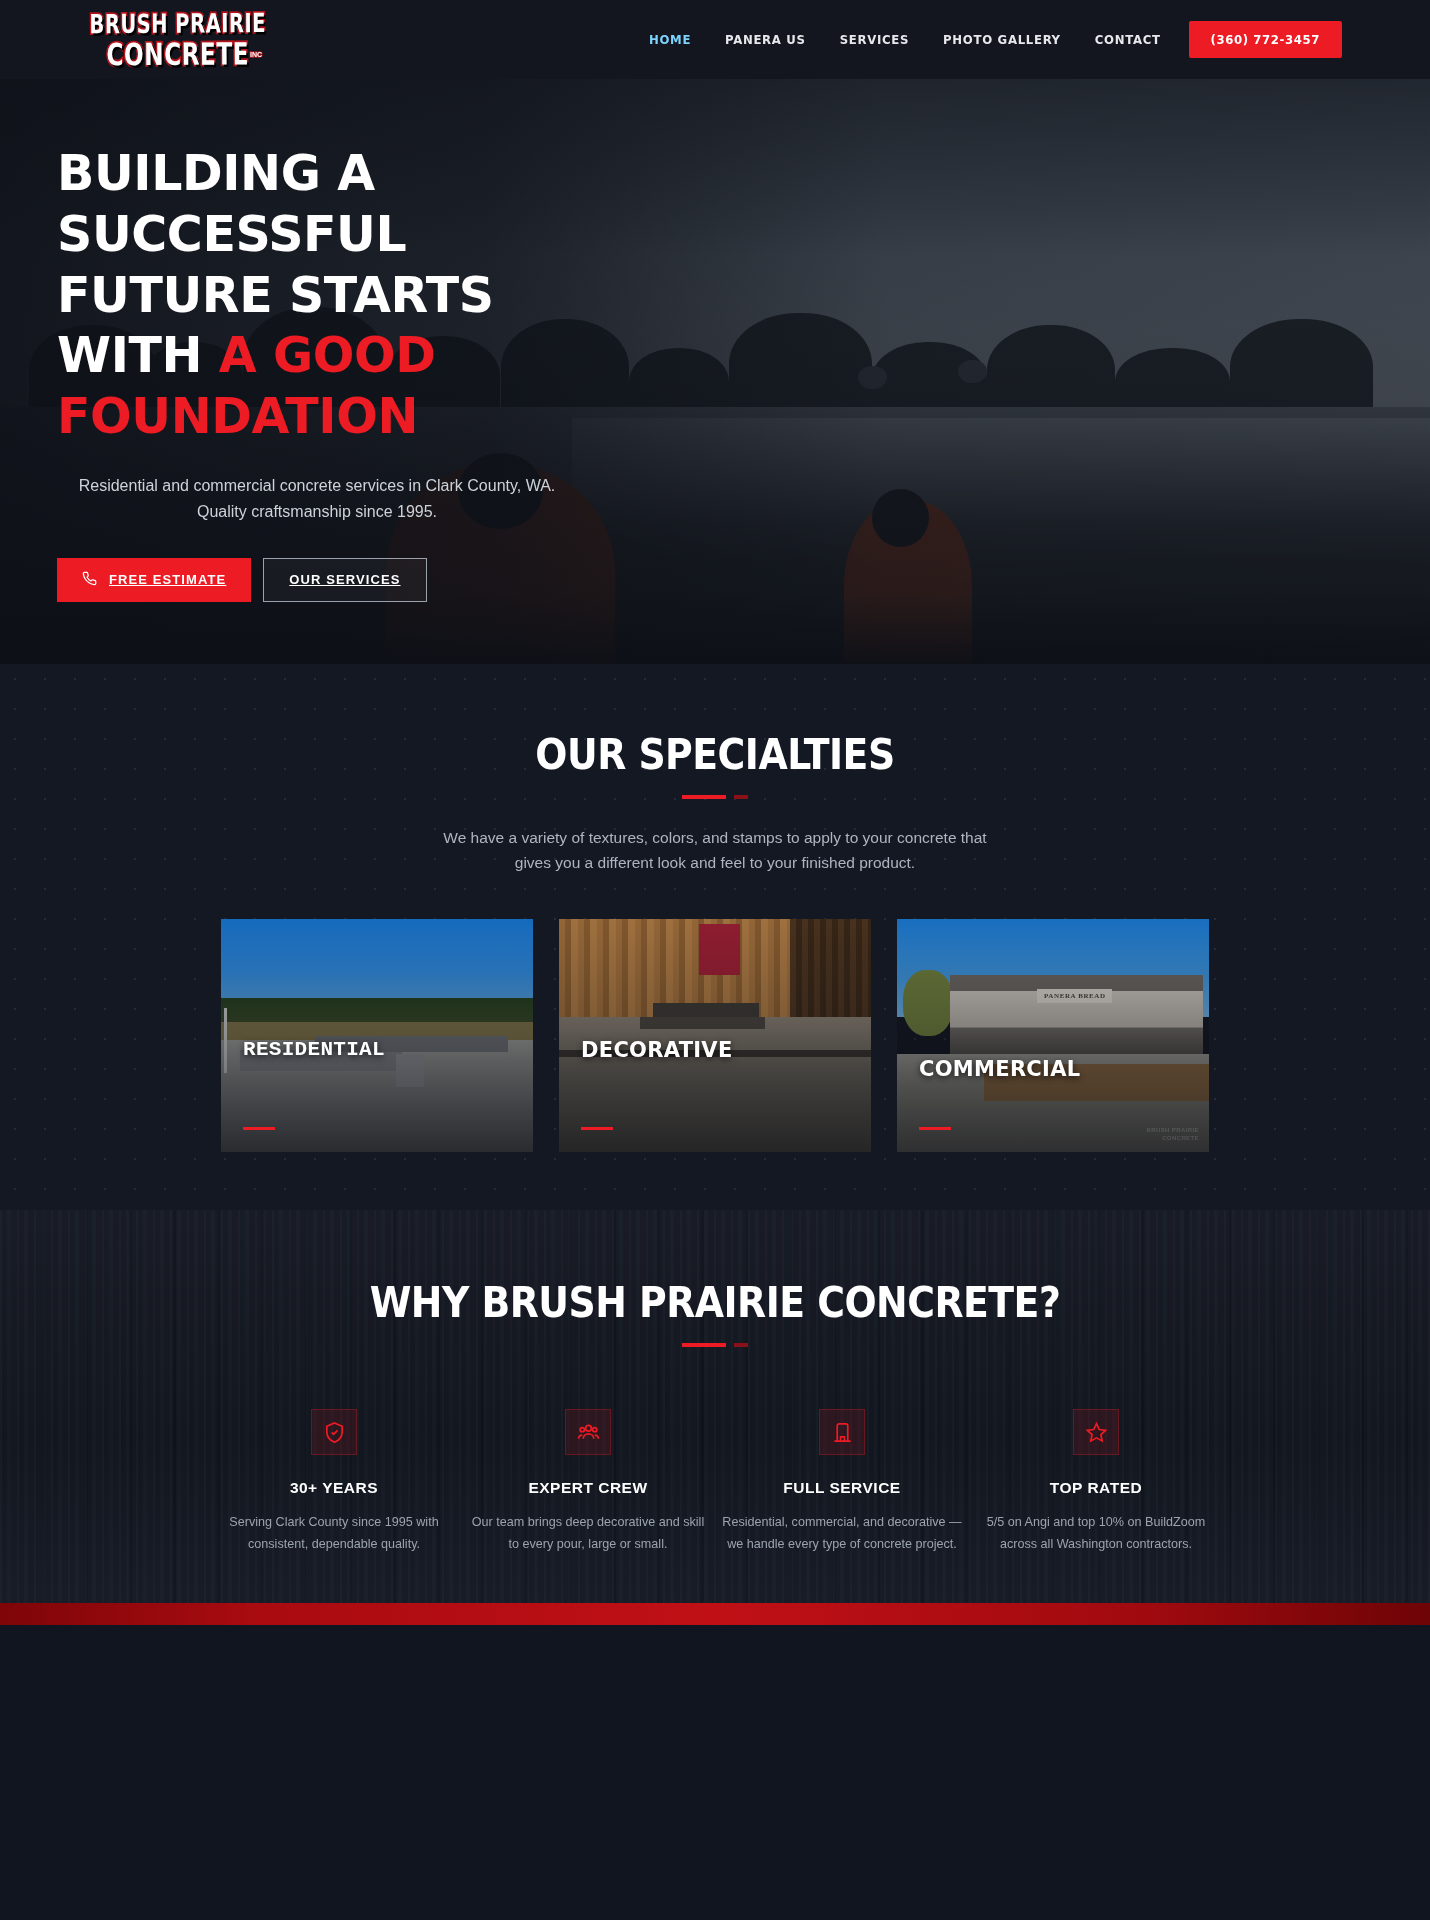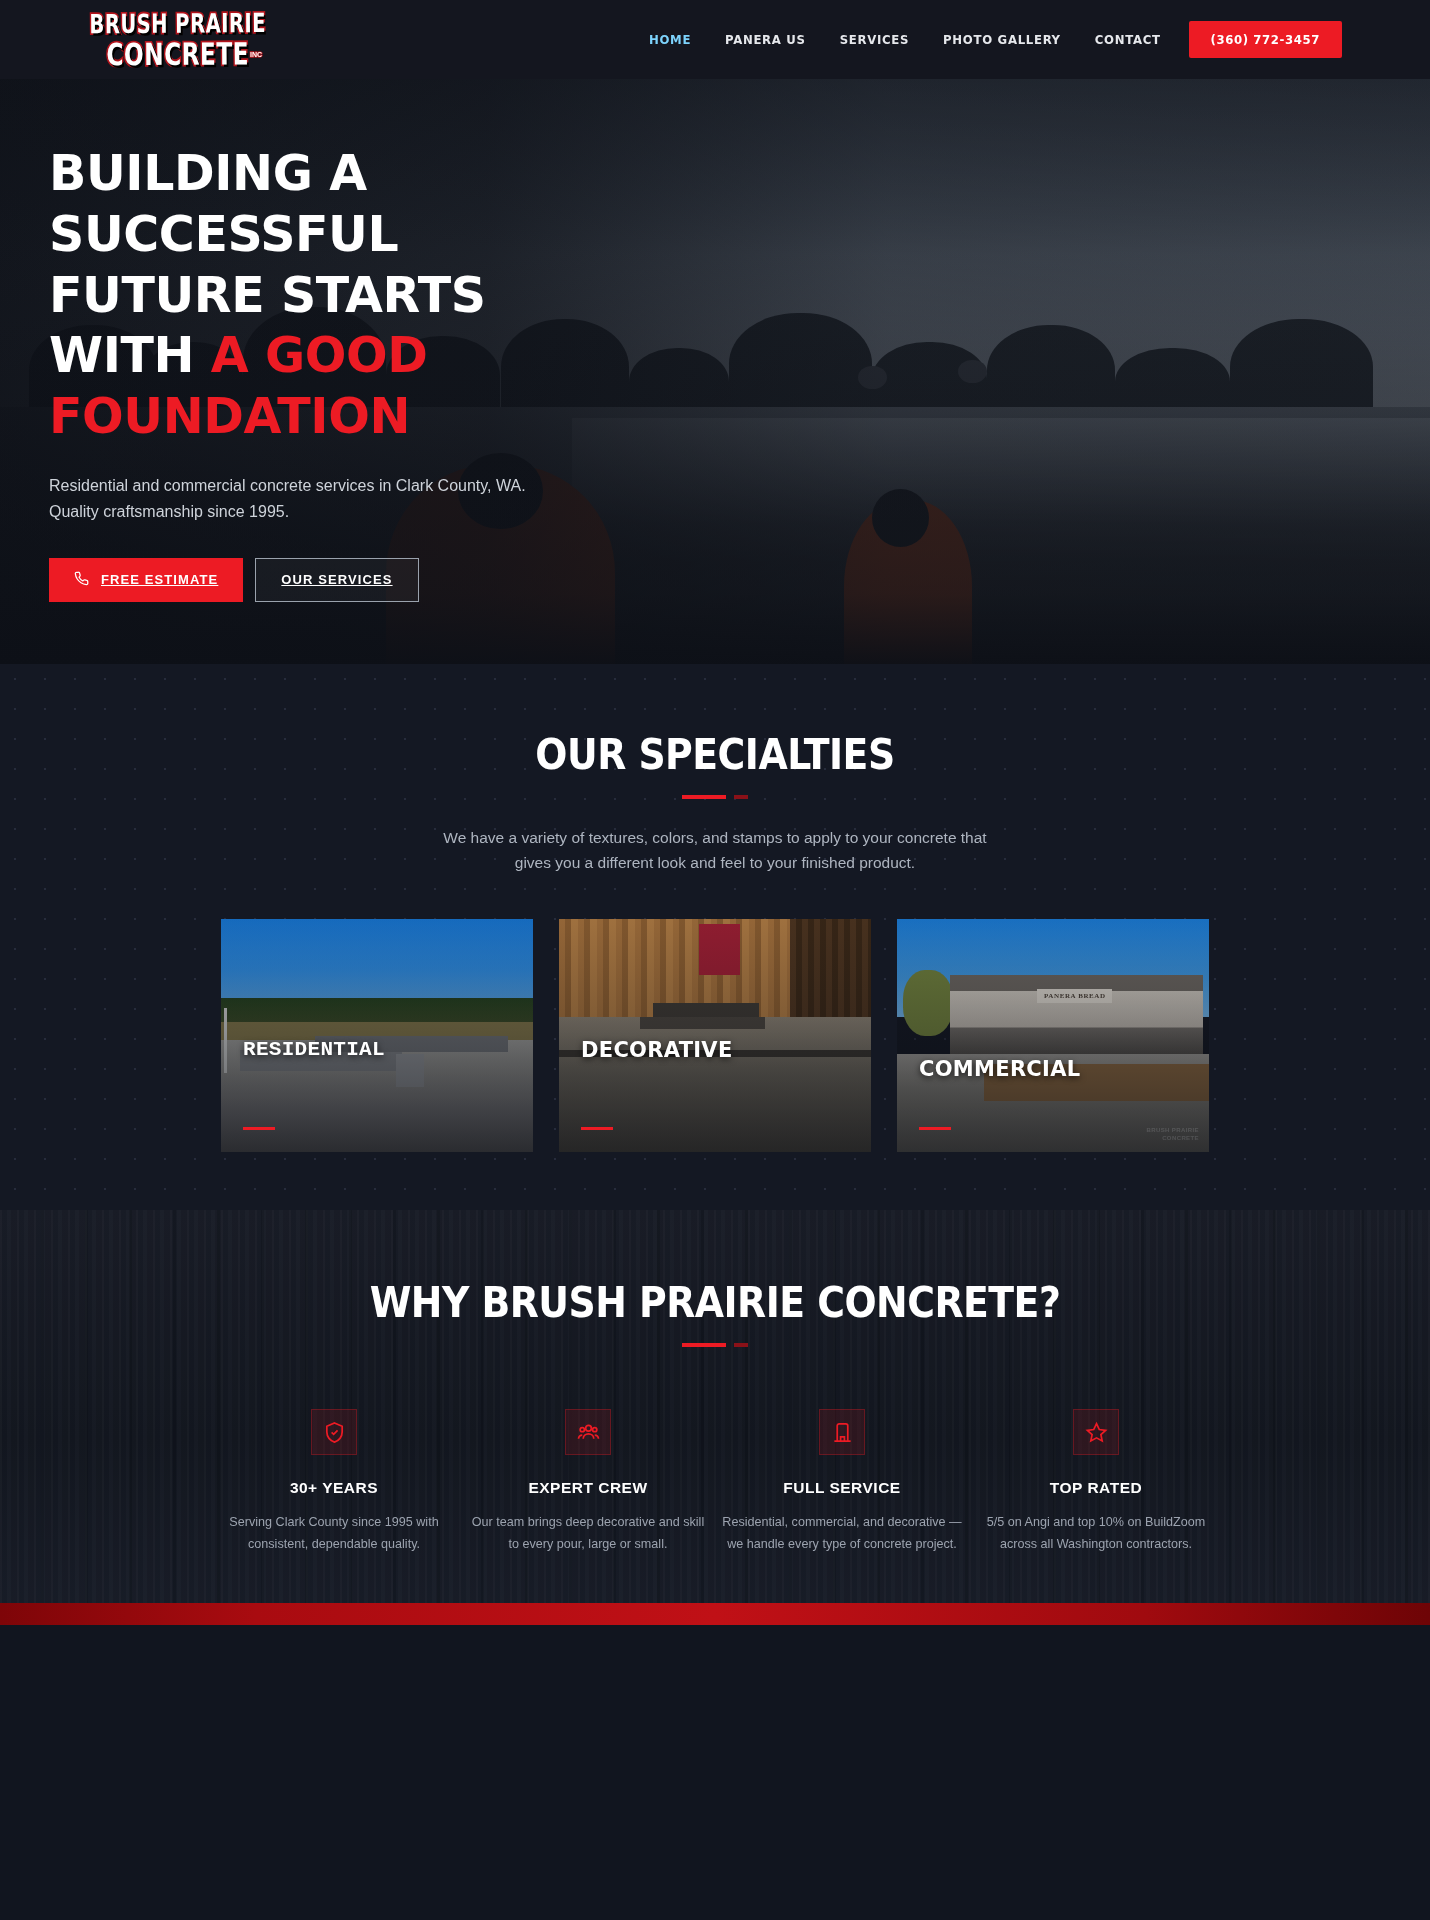--- a/index.html
+++ b/index.html
@@ -73,30 +73,31 @@
   .worker{ position:absolute; background:#1c2026; border-radius:46% 46% 10% 10%; }
   .worker-o{ background:#7e3a22; }
   .hero-shade{
     position:absolute; inset:0;
     background:linear-gradient(90deg,rgba(13,16,23,.93) 0%,rgba(13,16,23,.80) 34%,rgba(13,16,23,.45) 62%,rgba(13,16,23,.38) 100%);
   }
   .hero-shade2{
     position:absolute; inset:0;
     background:linear-gradient(180deg,rgba(13,16,23,.35) 0%,rgba(13,16,23,.05) 30%,rgba(13,16,23,.55) 88%,rgba(13,16,23,.96) 100%);
   }
-  .hero-inner{ position:relative; z-index:5; padding-left:49px; padding-top:65px; }
+  .hero-inner{ position:relative; z-index:5; padding-left:49px; padding-top:65px;margin-left:8px; }
   .hero-h1{
     font-family:"DejaVu Sans","Liberation Sans",sans-serif;
     font-size:49px; font-weight:bold; line-height:1.24;
     color:#ffffff; letter-spacing:-0.4px; max-width:470px;
   }
   .hero-h1 .red{ color:#ed1b24; }
   .hero-sub{
     margin-top:25px; color:#ced3da; font-size:16px; line-height:1.62;
     max-width:520px;
+    text-align:center;
   }
   .hero-btns{ margin-top:33px; display:flex; gap:12px; }
   .btn-primary{
     background:#ed1b24; color:#fff; height:44px; padding:0 25px;
     display:flex; align-items:center; gap:12px;
     font-size:13px; font-weight:bold; letter-spacing:1.1px;
   }
   .btn-ghost{
     border:1px solid #9aa2ad; color:#fff; height:44px; padding:0 25px;
     display:flex; align-items:center;

